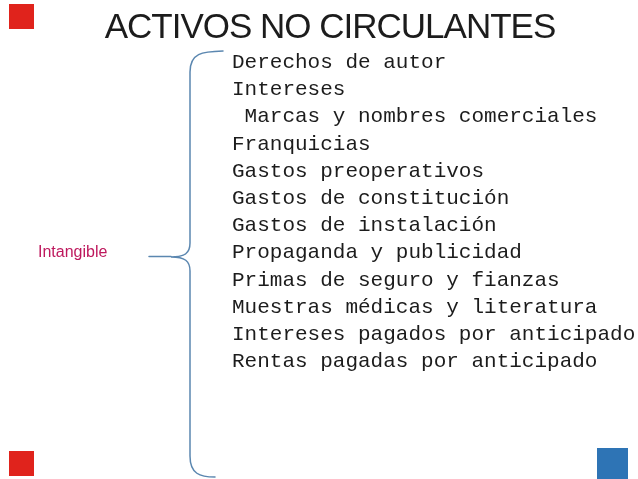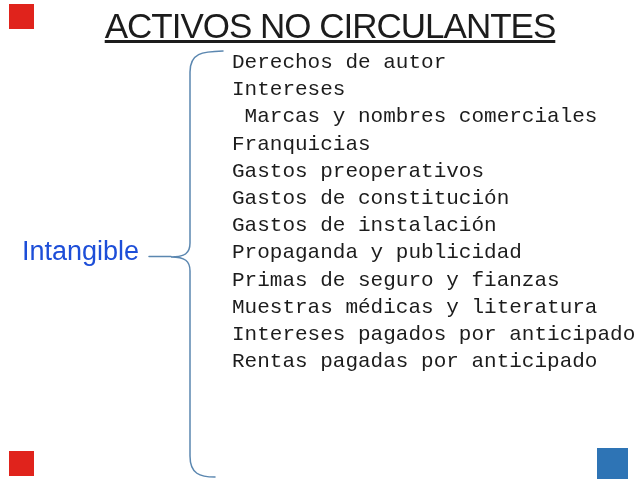--- a/index.html
+++ b/index.html
@@ -21,29 +21,28 @@
     position: absolute;
     top: 7px; left: 0; width: 638px;
     box-sizing: border-box;
     padding-left: 22px;
     text-align: center;
     font-size: 35px;
     letter-spacing: -1px;
     line-height: 1.1;
     color: #1c1c1c;
     white-space: nowrap;
-    text-decoration: underline;
   }
 
   .category-label {
     position: absolute;
-    left: 22px; top: 238px;
-    font-size: 27px;
+    left: 38px; top: 238px;
+    font-size: 16px;
     line-height: 27px;
-    color: #1d4ed8;
+    color: #be185d;
     white-space: pre;
   }
 
   .brace-svg {
     position: absolute;
     left: 140px; top: 44px;
     width: 90px; height: 435px;
   }
   .brace-svg path {
     fill: none;

